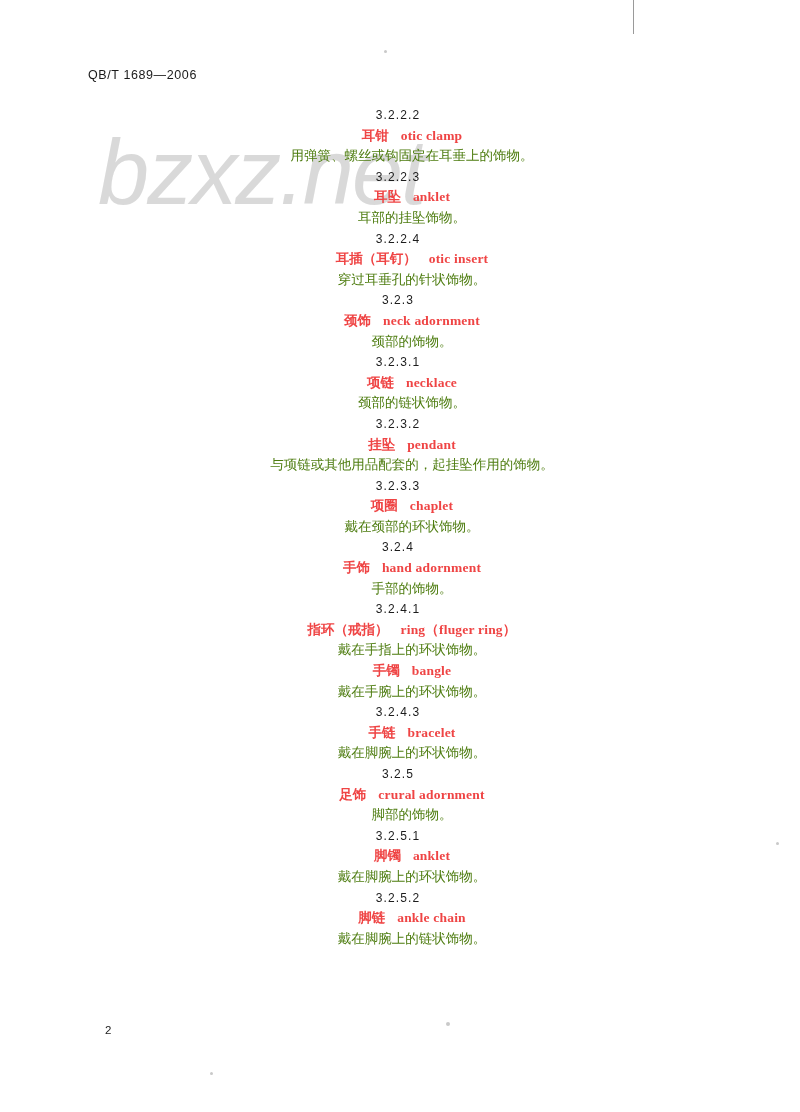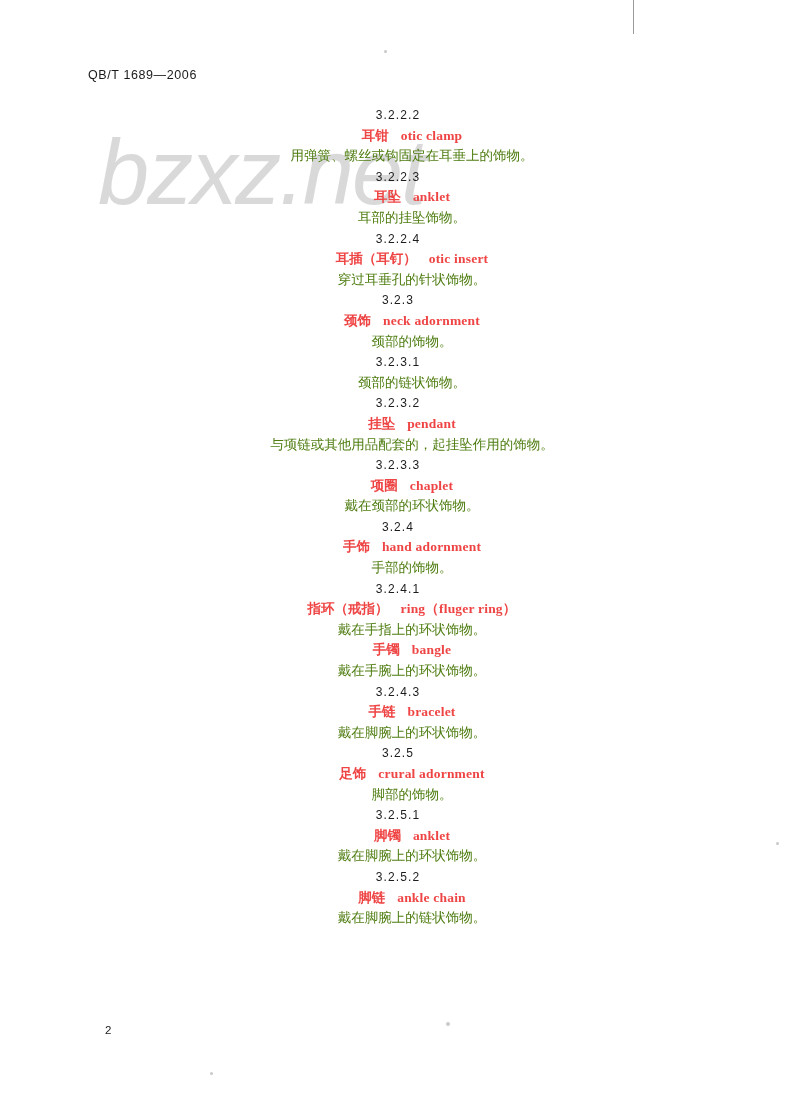--- a/index.html
+++ b/index.html
@@ -159,20 +159,21 @@
       </div>
 
       <div class="entry">
         <div class="num">3.2.3</div>
         <div class="term"><span>颈饰</span><span class="gap"></span><span class="en">neck adornment</span></div>
         <div class="desc">颈部的饰物。</div>
       </div>
 
       <div class="entry">
         <div class="num">3.2.3.1</div>
+        <div class="term"><span>项链</span><span class="gap"></span><span class="en">necklace</span></div>
         <div class="desc">颈部的链状饰物。</div>
       </div>
 
       <div class="entry">
         <div class="num">3.2.3.2</div>
         <div class="term"><span>挂坠</span><span class="gap"></span><span class="en">pendant</span></div>
         <div class="desc">与项链或其他用品配套的，起挂坠作用的饰物。</div>
       </div>
 
       <div class="entry">

